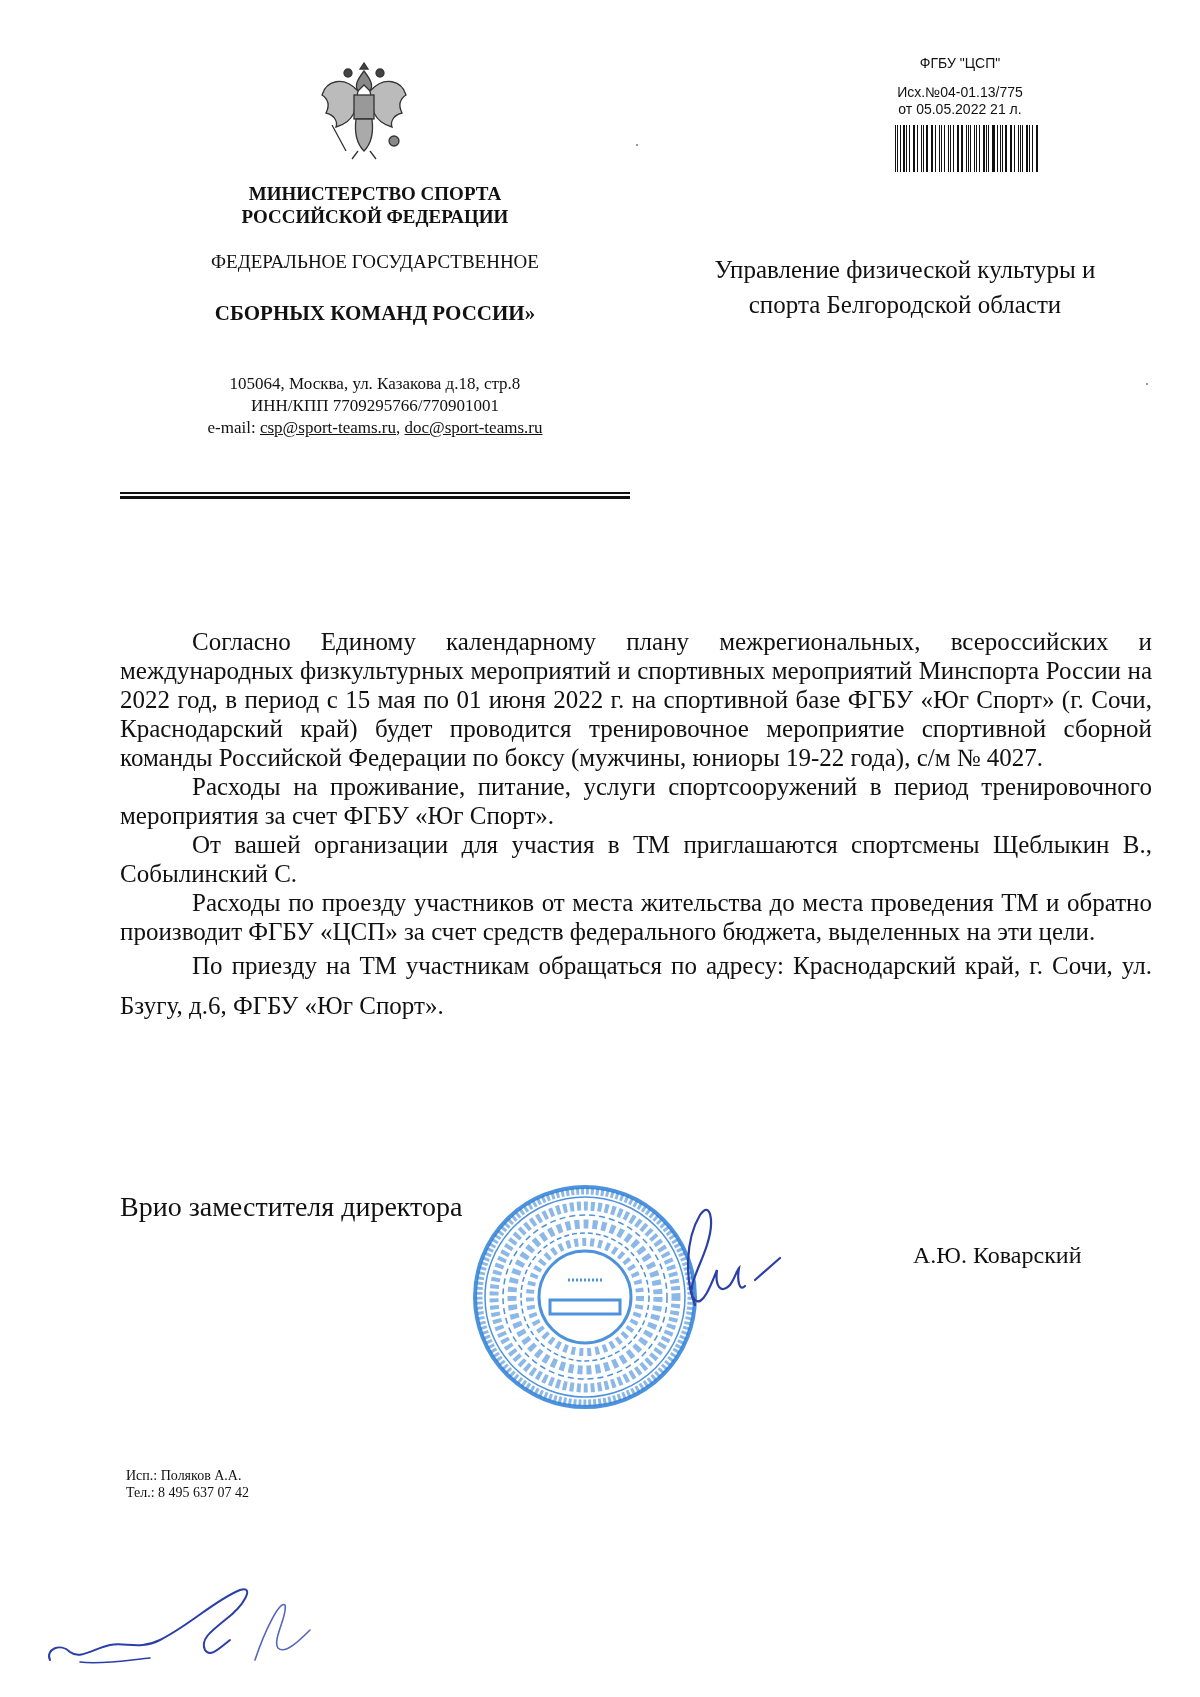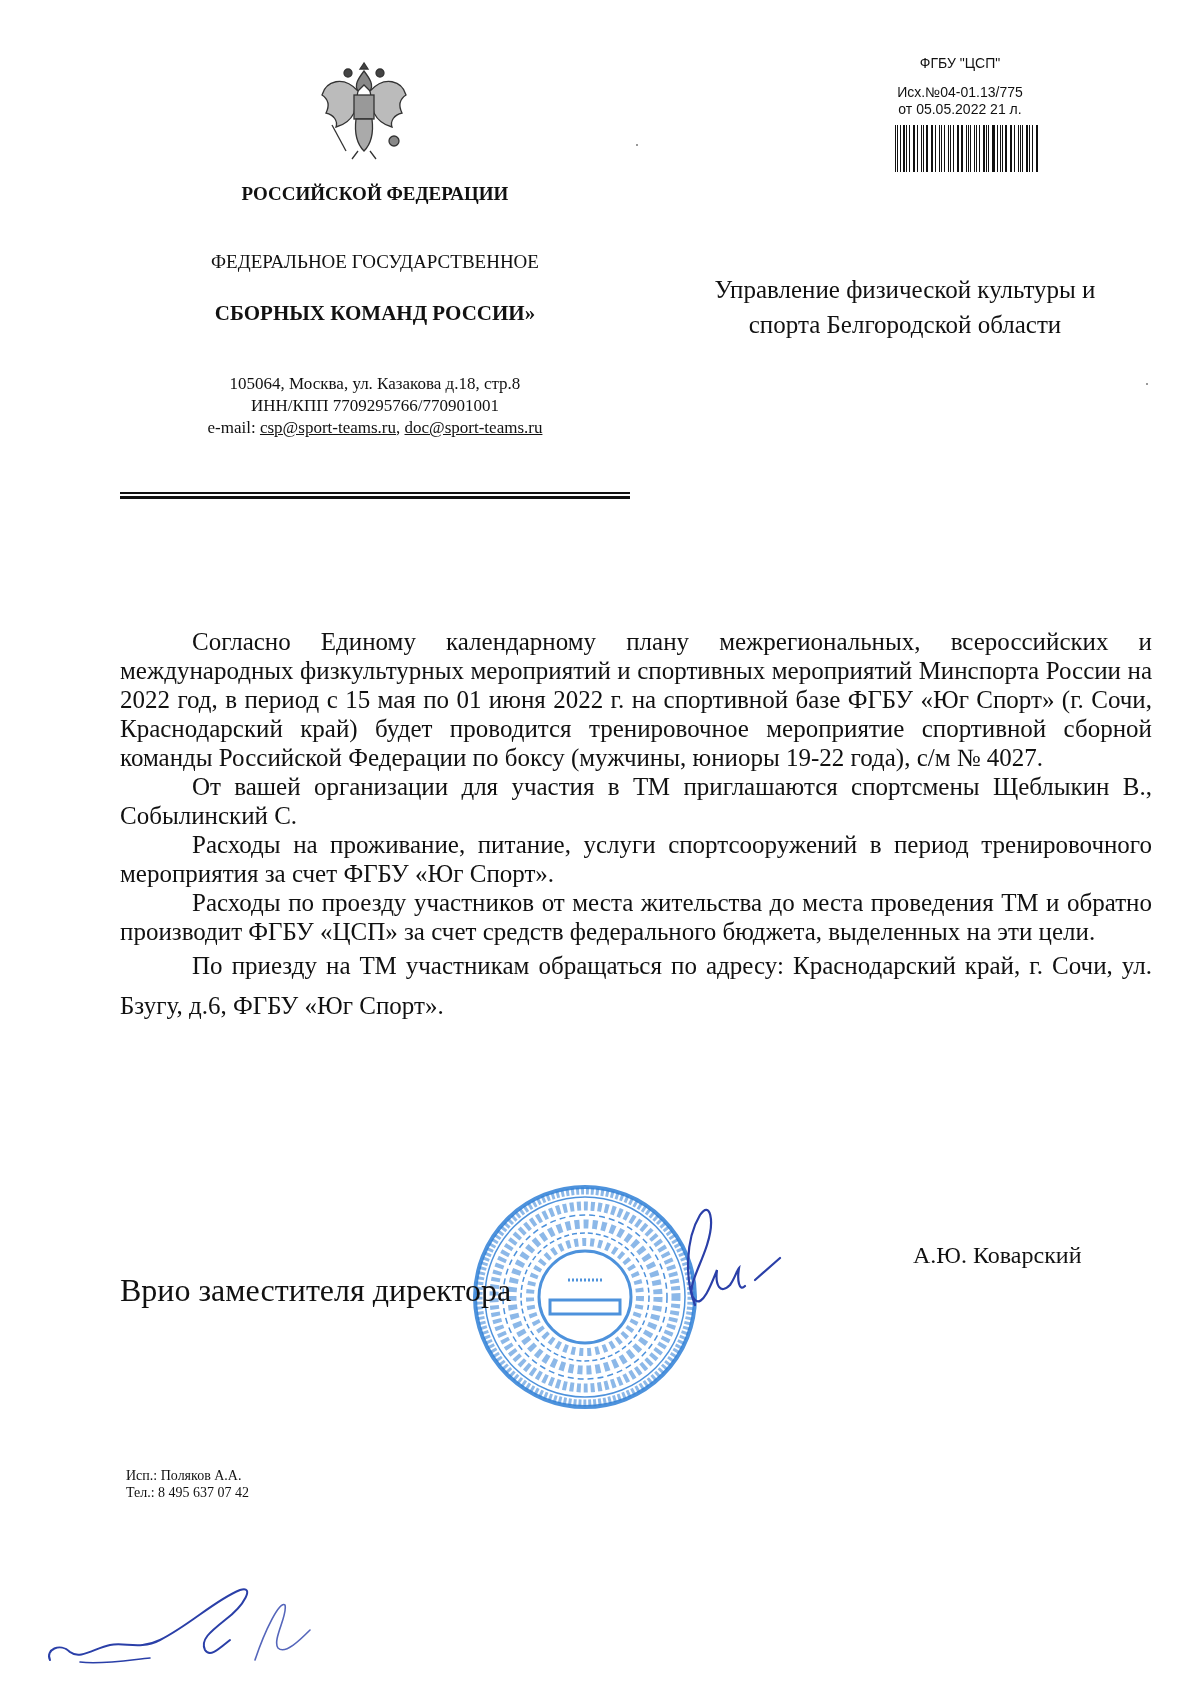--- a/index.html
+++ b/index.html
@@ -20,29 +20,29 @@
 
   
   .reg { left: 860px; width: 200px; text-align: center; font-family: "Liberation Sans", "DejaVu Sans", sans-serif; font-size: 14px; line-height: 17px; color: #111; }
   .reg-org { top: 55px; }
   .reg-no { top: 84px; }
   .reg-date { top: 101px; }
   .barcode { left: 895px; top: 125px; width: 145px; height: 47px; display: flex; align-items: stretch; gap: 0; }
   .barcode span { display: block; background: #111; height: 100%; }
 
   
-  .addressee { left: 670px; top: 252px; width: 470px; text-align: center; font-size: 25px; line-height: 35px; margin-top: 20px; }
+  .addressee { left: 670px; top: 252px; width: 470px; text-align: center; font-size: 25px; line-height: 35px; }
 
   
   .body-text { left: 120px; top: 627px; width: 1032px; font-size: 25px; line-height: 29px; text-align: justify; }
   .body-text p { margin: 0; text-indent: 72px; }
   .body-text p.last { line-height: 40px; }
 
   
-  .sig-title { left: 120px; top: 1272px; font-size: 32px; }
+  .sig-title { left: 120px; top: 1191px; font-size: 28px; }
   .sig-name { left: 913px; top: 1242px; font-size: 24px; }
   .stamp { left: 468px; top: 1180px; width: 235px; height: 235px; }
   .signature { left: 655px; top: 1200px; width: 150px; height: 120px; }
 
   
   .exec { left: 126px; top: 1467px; font-size: 14px; line-height: 17px; }
 
   .initials { left: 40px; top: 1560px; width: 290px; height: 120px; }
   .dot { width: 2px; height: 2px; background: #777; border-radius: 50%; }
 </style>
@@ -115,20 +115,21 @@
     <path d="M52 36 C67 20 84 26 88 40 C82 44 80 50 84 58 C76 60 72 66 74 72 C66 70 60 66 56 58 Z" fill="#bbb"></path>
     <rect x="36" y="40" width="20" height="24" fill="#999"></rect>
     <path d="M38 64 C36 80 40 90 46 96 C52 90 56 80 54 64 Z" fill="#aaa"></path>
     <path d="M40 96 L34 104 M52 96 L58 104"></path>
     <line x1="14" y1="70" x2="28" y2="96"></line>
     <circle cx="76" cy="86" r="5" fill="#888"></circle>
   </g>
 </svg>
 
 <div class="abs hdr ministry">
+  <div>МИНИСТЕРСТВО СПОРТА</div>
   <div>РОССИЙСКОЙ ФЕДЕРАЦИИ</div>
 </div>
 <div class="abs hdr fgbu">
   <div>ФЕДЕРАЛЬНОЕ ГОСУДАРСТВЕННОЕ</div>
 </div>
 <div class="abs hdr center-name">
   <div>СБОРНЫХ КОМАНД РОССИИ»</div>
 </div>
 <div class="abs hdr contacts">
   <div>105064, Москва, ул. Казакова д.18, стр.8</div>
@@ -138,22 +139,22 @@
 <div class="abs rule1"></div>
 <div class="abs rule2"></div>
 
 <div class="abs addressee">
   <div>Управление физической культуры и</div>
   <div>спорта Белгородской области</div>
 </div>
 
 <div class="abs body-text">
   <p>Согласно Единому календарному плану межрегиональных, всероссийских  и международных физкультурных мероприятий и спортивных мероприятий Минспорта России на 2022 год, в период с 15 мая по 01 июня 2022 г. на спортивной базе ФГБУ «Юг Спорт» (г. Сочи, Краснодарский край) будет проводится тренировочное мероприятие спортивной сборной команды Российской Федерации по боксу (мужчины, юниоры 19-22 года), с/м № 4027.</p>
+  <p>Расходы на проживание, питание, услуги спортсооружений в период тренировочного мероприятия за счет ФГБУ «Юг Спорт».</p>
   <p>От вашей организации для участия в ТМ приглашаются спортсмены Щеблыкин В., Собылинский С.</p>
-  <p>Расходы на проживание, питание, услуги спортсооружений в период тренировочного мероприятия за счет ФГБУ «Юг Спорт».</p>
   <p>Расходы по проезду участников от места жительства до места проведения ТМ и обратно производит ФГБУ «ЦСП» за счет средств федерального бюджета, выделенных на эти цели.</p>
   <p class="last">По приезду на ТМ участникам обращаться по адресу: Краснодарский край, г. Сочи, ул. Бзугу, д.6, ФГБУ «Юг Спорт».</p>
 </div>
 
 <svg class="abs stamp" viewBox="0 0 235 235">
   <g fill="none" stroke="#2f7fd6" opacity="0.85">
     <circle cx="117" cy="117" r="110" stroke-width="4"></circle>
     <circle cx="117" cy="117" r="100" stroke-width="1.5"></circle>
     <circle cx="117" cy="117" r="82" stroke-width="1.5" stroke-dasharray="6 4"></circle>
     <circle cx="117" cy="117" r="64" stroke-width="1.5" stroke-dasharray="5 3"></circle>

